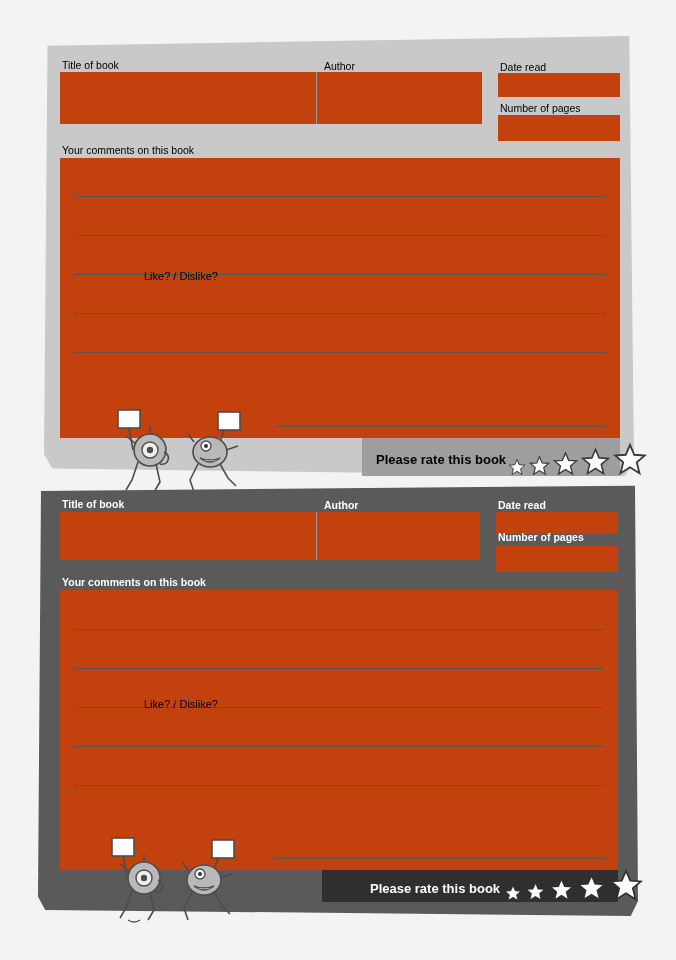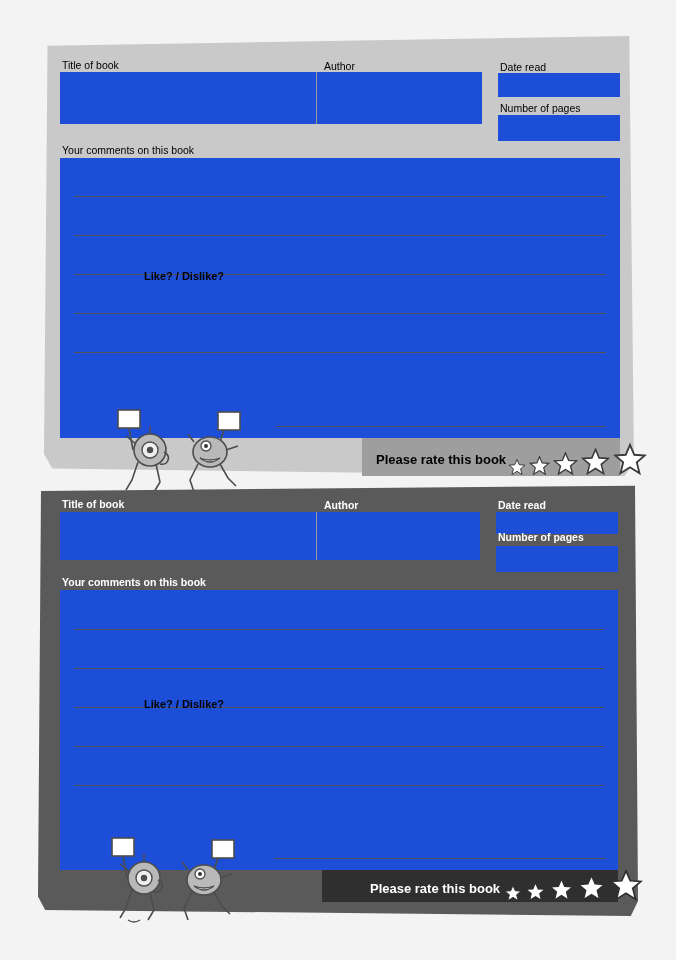--- a/index.html
+++ b/index.html
@@ -55,23 +55,22 @@
   .card.dark .frame {
     position: absolute;
     inset: 0;
     background: #5a5a5a;
     clip-path: polygon(0.5% 1.6%, 99.5% 0.4%, 100% 96.5%, 98.8% 100%, 1.2% 98.6%, 0% 95.5%);
   }
 
   
   .wbox {
     position: absolute;
-    background: #1d4ed8;
+    background: #c2410c;
     box-sizing: border-box;
-    font-weight: bold;
   }
 
   .lbl {
     position: absolute;
     font-size: 10.5px;
     color: #000;
     white-space: nowrap;
   }
   .dark .lbl {
     color: #ffffff;

